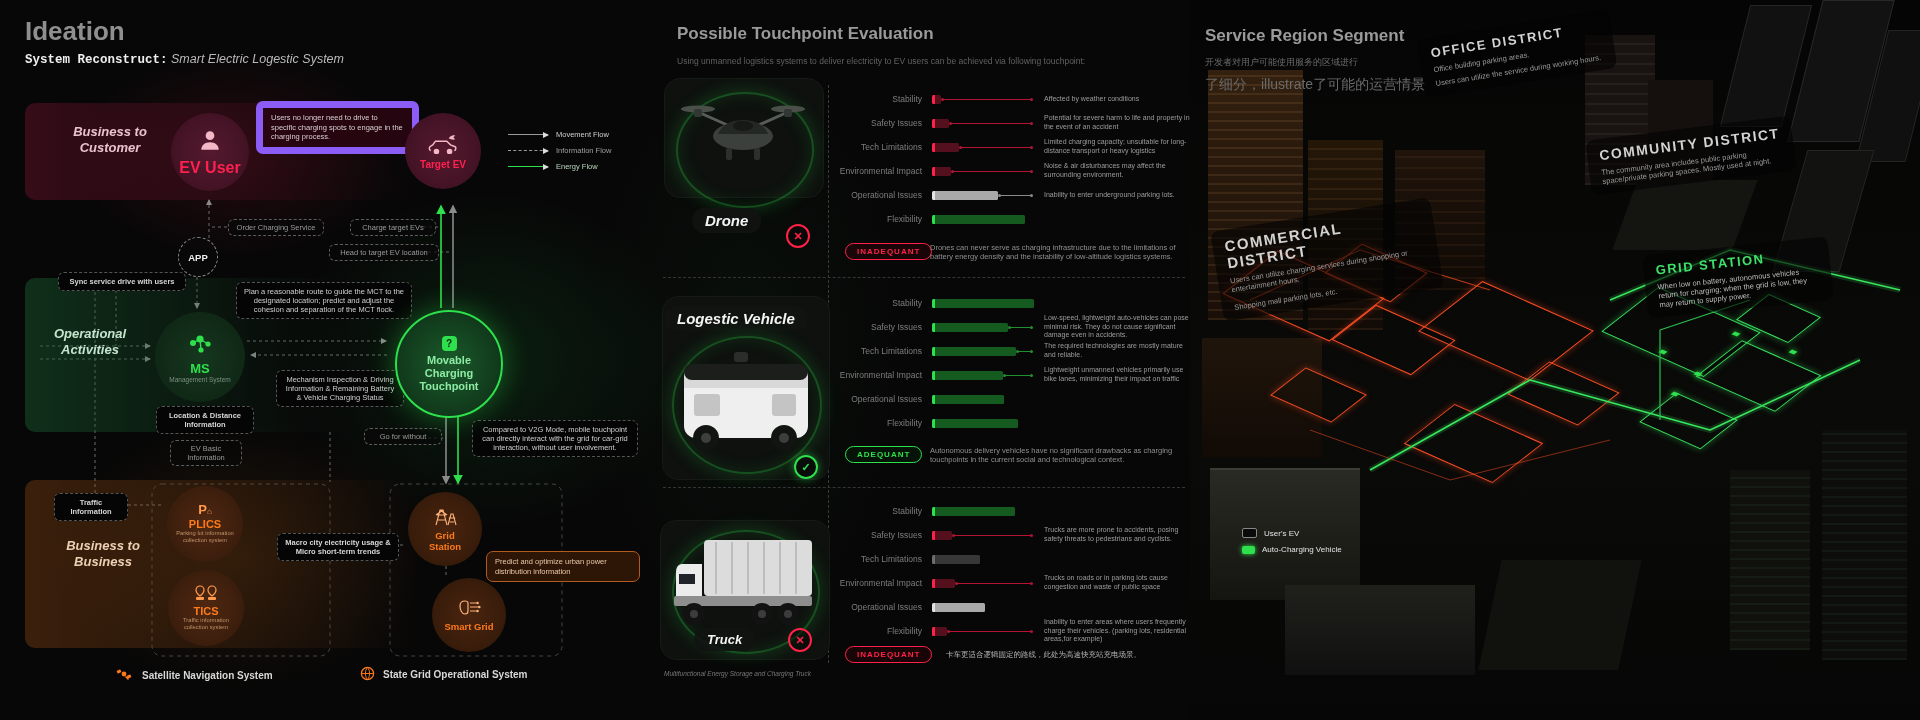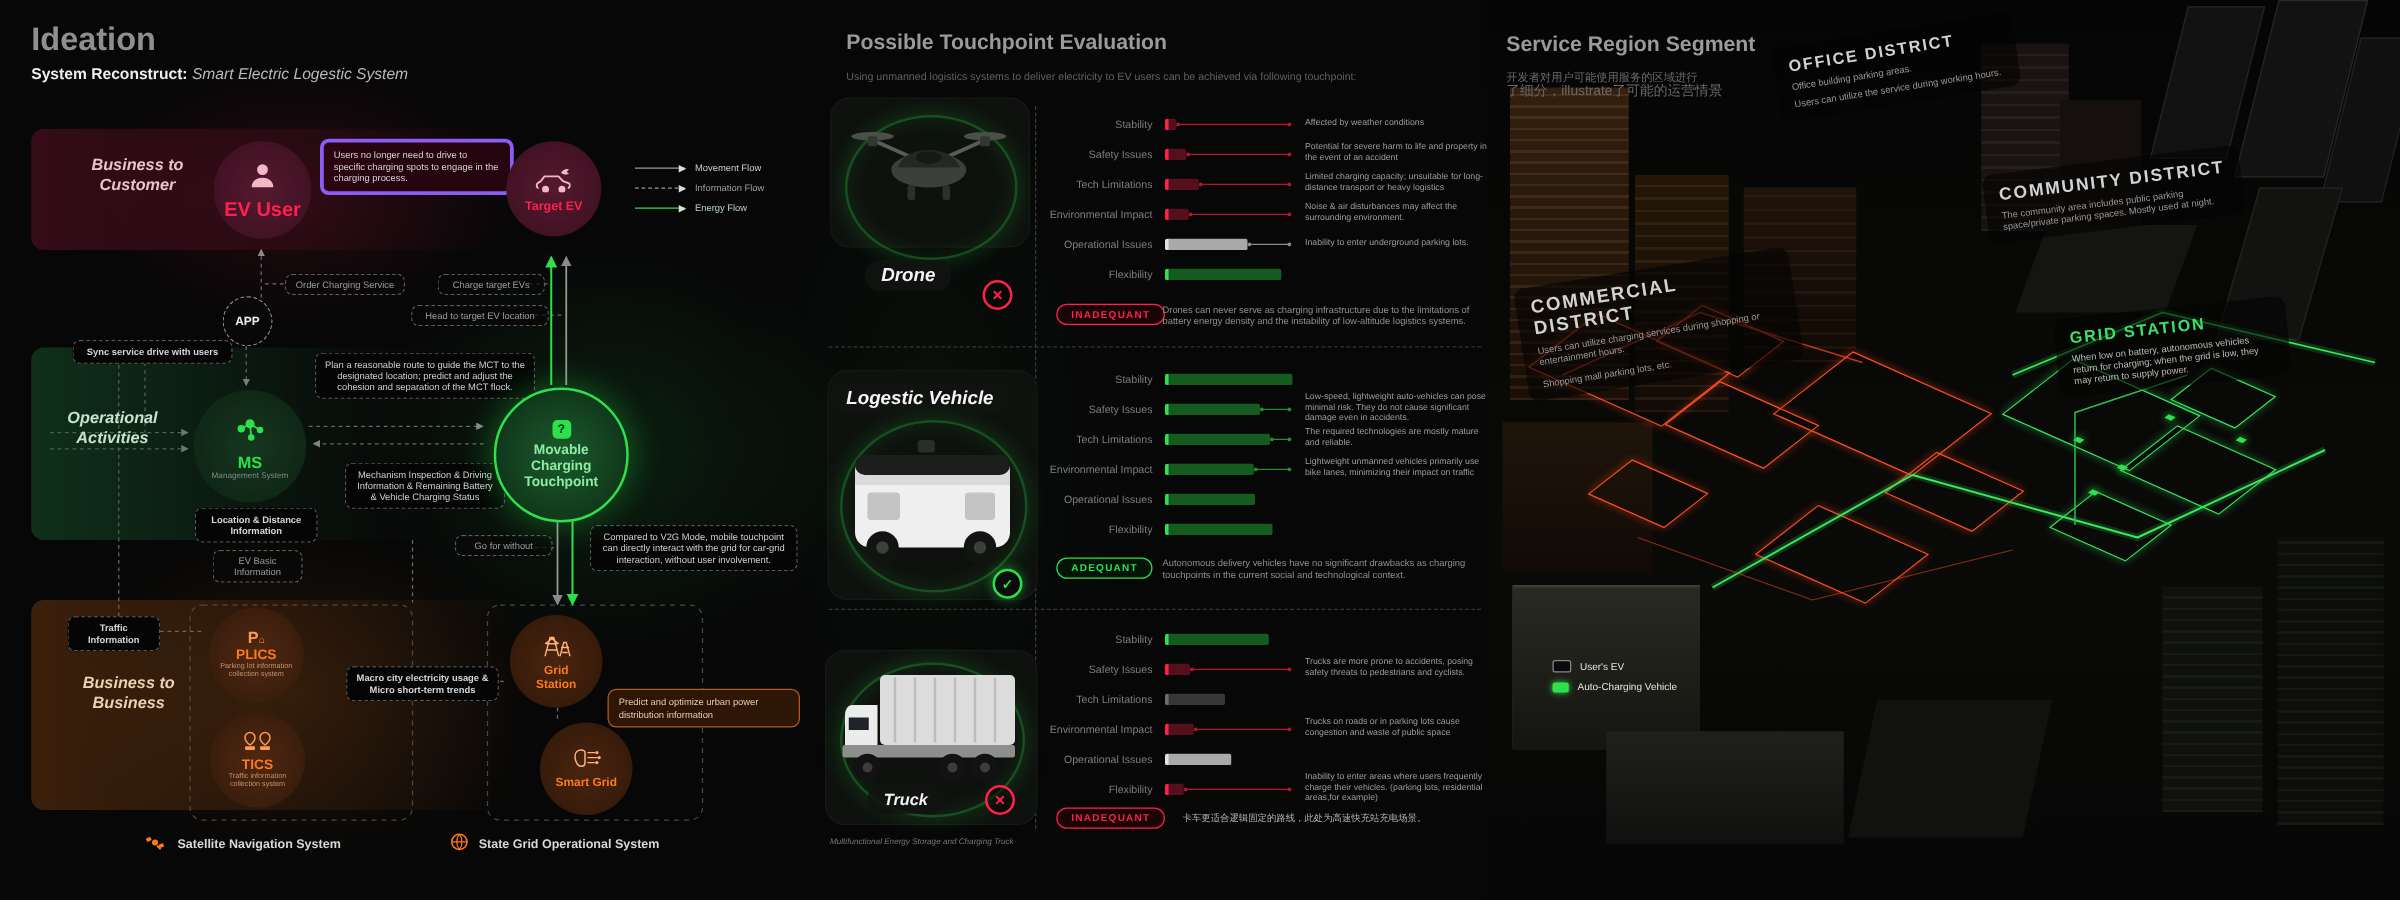--- a/index.html
+++ b/index.html
@@ -73,21 +73,21 @@
 
   <div class="glow" style="left:70px;top:50px;width:330px;height:210px;background:radial-gradient(ellipse,rgba(150,20,50,.20),transparent 70%);"></div>
   <div class="glow" style="left:290px;top:190px;width:400px;height:340px;background:radial-gradient(ellipse,rgba(30,150,60,.17),transparent 70%);"></div>
   <div class="glow" style="left:50px;top:420px;width:380px;height:270px;background:radial-gradient(ellipse,rgba(170,90,20,.15),transparent 70%);"></div>
   <div class="glow" style="left:590px;top:60px;width:310px;height:580px;background:radial-gradient(ellipse,rgba(30,120,50,.08),transparent 72%);"></div>
 
   <div class="abs" style="left:0;top:0;width:660px;height:720px;">
 
     <div class="abs" style="left:25px;top:16px;font-size:26px;font-weight:bold;color:#8f8f8f;">Ideation</div>
     <div class="abs" style="left:25px;top:52px;font-size:12.5px;">
-      <span style="font-weight:bold;color:#eee;">System Reconstruct:</span>
+      <span style="font-weight:bold;color:#eee;font-family:Liberation Mono, monospace;">System Reconstruct:</span>
       <span style="font-style:italic;color:#b9b9b9;">Smart Electric Logestic System</span>
     </div>
 
     <svg width="660" height="720" style="position:absolute;left:0;top:0;">
       <defs>
         <marker id="ag" markerWidth="7" markerHeight="7" refX="5" refY="3" orient="auto">
             <path d="M0 0L6 3L0 6z" fill="#8a8a8a"></path>
           </marker>
         <marker id="agr" markerWidth="7" markerHeight="7" refX="5" refY="3" orient="auto">
             <path d="M0 0L6 3L0 6z" fill="#2ee04c"></path>
@@ -133,21 +133,21 @@
     <div class="node" style="left:171px;top:113px;width:78px;height:78px;background:radial-gradient(circle,#55192e,#3a1020);">
       <span>
         <svg width="26" height="26" viewBox="0 0 24 24">
             <circle cx="12" cy="8" r="4" fill="#f3b7c6"></circle>
             <path d="M4 21c0-4.5 3.6-7 8-7s8 2.5 8 7z" fill="#f3b7c6"></path>
           </svg>
       </span>
       <span style="font-size:16px;font-weight:bold;color:#ff2050;margin-top:2px;">EV User</span>
     </div>
 
-    <div class="bubble" style="left:256px;top:111px;width:133px;border:3px solid #8b5cf6;background:rgba(40,5,16,.92);color:#d8cfd3;">
+    <div class="bubble" style="left:256px;top:101px;width:133px;border:7px solid #8b5cf6;background:rgba(40,5,16,.92);color:#d8cfd3;">
       <span>Users no longer need to drive to specific charging spots to engage in the charging process.</span>
     </div>
 
     <div class="node" style="left:405px;top:113px;width:76px;height:76px;background:radial-gradient(circle,#55192e,#3a1020);">
       <span>
         <svg width="30" height="22" viewBox="0 0 32 22">
             <path d="M6 20a3 3 0 106 0 3 3 0 10-6 0M20 20a3 3 0 106 0 3 3 0 10-6 0" fill="#f3b7c6"></path>
             <path d="M3 19c-1.5 0-2-3-1-4l3-2 3-4h12l4 4 5 2c1 .5 1 4-1 4" fill="none" stroke="#f3b7c6" stroke-width="1.6"></path>
             <path d="M22 6c2-3 5-4 7-3l-2 2 2 2c-2 1-5 0-7-1z" fill="#f3b7c6"></path>
           </svg>
@@ -174,21 +174,21 @@
     </div>
 
     <div class="dashed-box" style="left:228px;top:219px;width:82px;">
       <span>Order Charging Service</span></div>
     <div class="dashed-box" style="left:350px;top:219px;width:72px;">
       <span>Charge target EVs</span></div>
     <div class="dashed-box" style="left:329px;top:244px;width:96px;">
       <span>Head to target EV location</span></div>
     <div class="black-box" style="left:58px;top:272px;width:112px;">
       <span>Sync service drive with users</span></div>
-    <div class="black-box" style="left:236px;top:282px;width:160px;font-weight:normal;color:#cfcfcf;margin-left:16px;">
+    <div class="black-box" style="left:236px;top:282px;width:160px;font-weight:normal;color:#cfcfcf;">
       <span>Plan a reasonable route to guide the MCT to the designated location; predict and adjust the cohesion and separation of the MCT flock.</span></div>
     <div class="black-box" style="left:276px;top:370px;width:112px;font-weight:normal;color:#cfcfcf;">
       <span>Mechanism Inspection &amp; Driving Information &amp; Remaining Battery &amp; Vehicle Charging Status</span></div>
     <div class="black-box" style="left:156px;top:406px;width:82px;">
       <span>Location &amp; Distance Information</span></div>
     <div class="dashed-box" style="left:170px;top:440px;width:58px;">
       <span>EV Basic Information</span></div>
     <div class="dashed-box" style="left:364px;top:428px;width:64px;">
       <span>Go for without</span></div>
     <div class="black-box" style="left:54px;top:493px;width:58px;">
@@ -574,21 +574,21 @@
         <path d="M420 300 L540 250 L710 290" stroke="rgba(57,231,95,.18)" st="" stroke-width="6"></path>
         <path d="M420 300 L540 250 L710 290" stroke="#39e75f" stroke-width="1.4"></path>
         <path d="M470 420 L470 330 L560 300" stroke="#2bbf4e" stroke-width="1.2"></path>
         <path d="M60 300 L170 250 L300 290" stroke="#ff4d22" stroke-width="1.2" opacity=".7"></path>
         <path d="M120 430 L260 480 L420 440" stroke="#ff4d22" stroke-width="1" opacity=".5"></path>
       </g>
     </svg>
 
     <div class="abs" style="left:15px;top:26px;font-size:17px;font-weight:bold;color:#9a9a9a;">Service Region Segment</div>
     <div class="abs" style="left:15px;top:56px;font-size:9px;color:#6a6a6a;">开发者对用户可能使用服务的区域进行</div>
-    <div class="abs" style="left:15px;top:65px;font-size:11px;color:#6a6a6a;">了细分，illustrate了可能的运营情景</div>
+    <div class="abs" style="left:15px;top:76px;font-size:14px;color:#6a6a6a;">了细分，illustrate了可能的运营情景</div>
 
     <div class="plate" style="left:230px;top:24px;width:170px;transform:rotate(-9deg);">
       <div class="ttl" style="font-size:13px;">OFFICE DISTRICT</div>
       <div class="txt">Office building parking areas.</div>
       <div class="txt">Users can utilize the service during working hours.</div>
     </div>
     <div class="plate" style="left:398px;top:128px;width:182px;transform:rotate(-7deg);">
       <div class="ttl" style="font-size:14px;">COMMUNITY DISTRICT</div>
       <div class="txt">The community area includes public parking space/private parking spaces. Mostly used at night.</div>
     </div>

